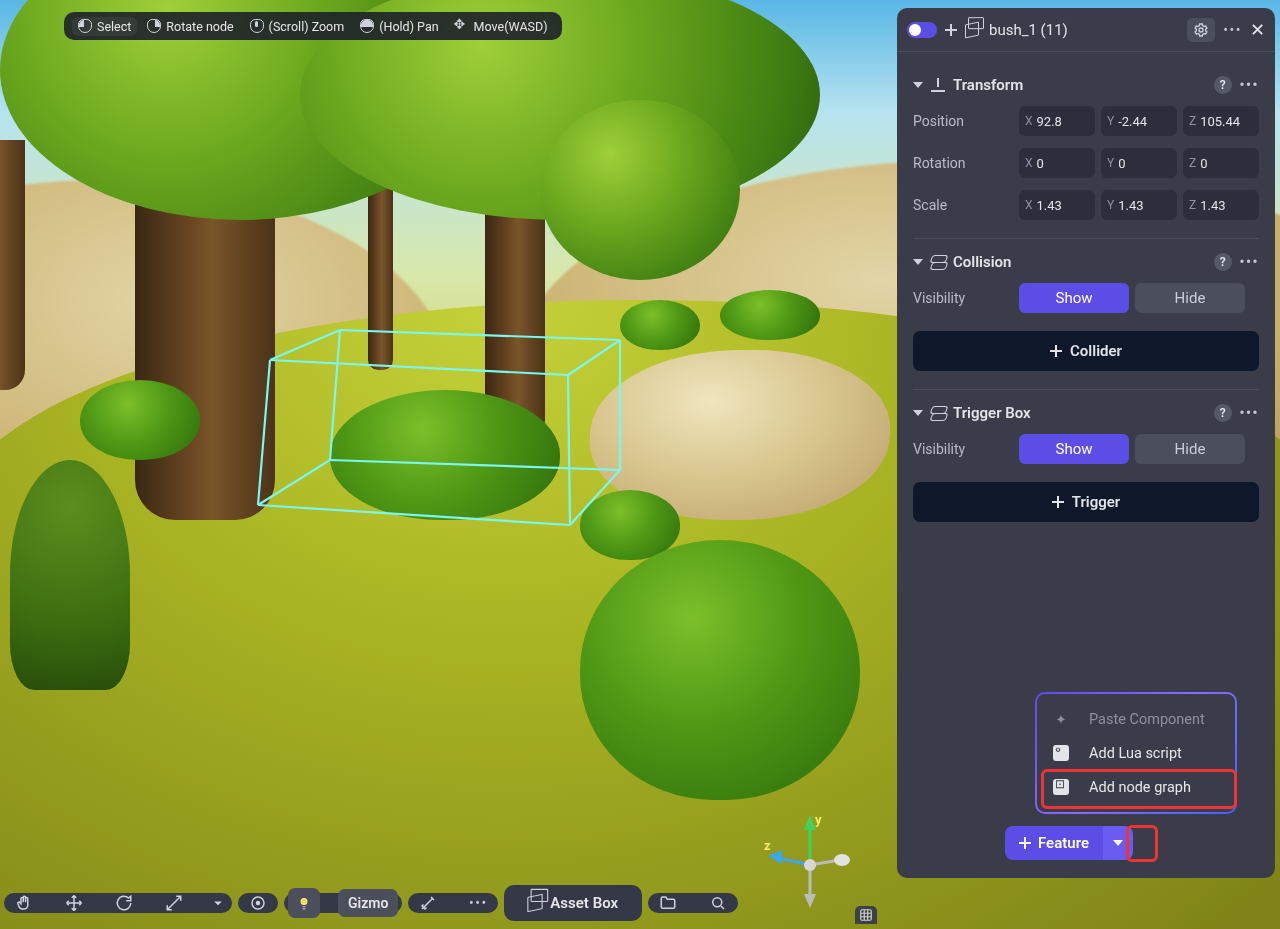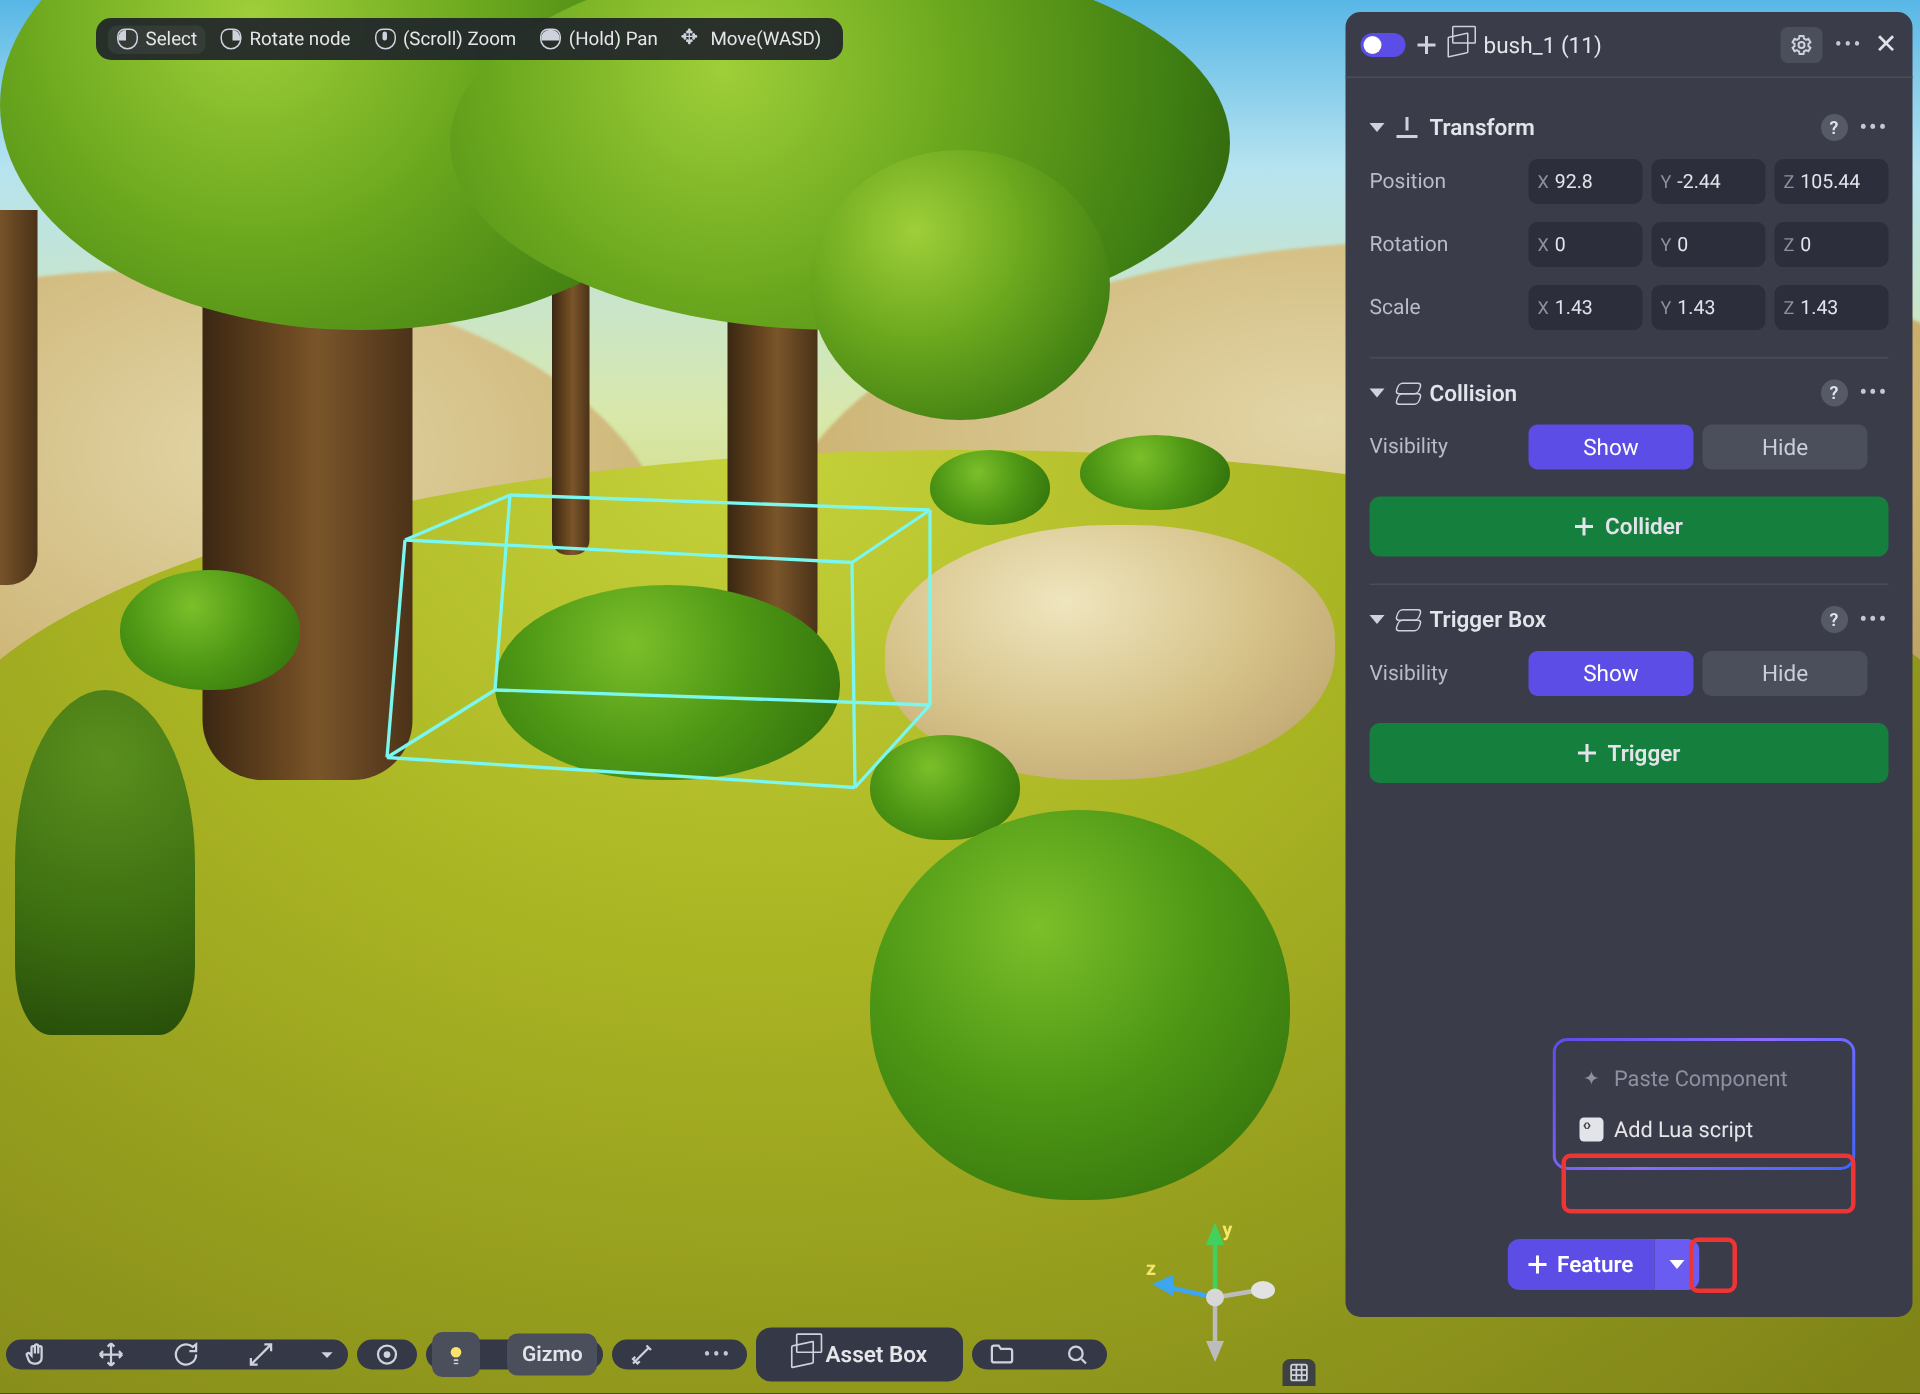--- a/index.html
+++ b/index.html
@@ -94,33 +94,33 @@
   .help-ic{width:18px;height:18px;border-radius:50%;background:#565a68;color:#e3e4ea;font-size:12px;display:flex;align-items:center;justify-content:center;}
   .row{display:flex;align-items:center;margin-top:12px;gap:6px;}
   .row .lbl{width:100px;font-size:14px;color:#b9bcc8;}
   .xyz{display:flex;gap:6px;flex:1;}
   .fld{flex:1;min-width:0;height:30px;background:#2c2f3b;border-radius:6px;display:flex;align-items:center;padding:0 6px;gap:4px;font-size:13px;}
   .fld .ax{color:#8d90a0;font-size:12px;}
   .seg{display:flex;width:226px;gap:6px;}
   .seg .sbtn{flex:1;height:30px;border-radius:6px;display:flex;align-items:center;justify-content:center;font-size:15px;}
   .sbtn.active{background:#5b4de6;color:#fff;}
   .sbtn.inactive{background:#4b4e5b;color:#cbced8;}
-  .big-btn{height:40px;background:#15803d;border-radius:7px;display:flex;align-items:center;justify-content:center;gap:8px;font-size:15px;font-weight:600;margin-top:18px;}
+  .big-btn{height:40px;background:#0f172a;border-radius:7px;display:flex;align-items:center;justify-content:center;gap:8px;font-size:15px;font-weight:600;margin-top:18px;}
   .big-btn .pl{width:12px;height:12px;position:relative;}
   .big-btn .pl::before,.big-btn .pl::after{content:"";position:absolute;background:#e3e4ea;}
   .big-btn .pl::before{left:5px;top:0;width:2px;height:12px;}
   .big-btn .pl::after{left:0;top:5px;width:12px;height:2px;}
   .divider{height:1px;background:#4a4d59;margin-top:18px;}
 
   
   .popup{position:absolute;left:1035px;top:692px;width:202px;border-radius:10px;padding:8px;
     background:#3a3d49;border:2px solid transparent;
     background-image:linear-gradient(#3a3d49,#3a3d49),linear-gradient(135deg,#5b4de6,#8a6bff 50%,#3d66ff);
     background-origin:border-box;background-clip:padding-box,border-box;}
-  .popup .mi{display:flex;align-items:center;gap:7px;height:34px;padding:0 8px;border-radius:6px;font-size:14.5px;}
+  .popup .mi{display:flex;align-items:center;gap:20px;height:34px;padding:0 8px;border-radius:6px;font-size:14.5px;}
   .popup .mi.disabled{color:#8d90a0;}
   .popup .mi .mic{width:16px;height:16px;display:flex;align-items:center;justify-content:center;}
   .wand-ic::before{content:"✦";color:#8d90a0;font-size:13px;}
   .lua-ic{width:16px;height:14px;border-radius:3px;background:#e3e4ea;position:relative;}
   .lua-ic::after{content:"‹›";position:absolute;left:2px;top:-2px;font-size:11px;color:#3a3d49;font-weight:700;letter-spacing:-1px;}
   .graph-ic{width:16px;height:14px;border-radius:3px;background:#e3e4ea;position:relative;}
   .graph-ic::after{content:"⊡";position:absolute;left:2px;top:-2px;font-size:12px;color:#3a3d49;}
   .redbox{position:absolute;border:3px solid #ef3434;border-radius:6px;pointer-events:none;}
   .rb1{left:1041px;top:769px;width:196px;height:40px;}
   .rb2{left:1126px;top:825px;width:32px;height:37px;}
@@ -348,20 +348,24 @@
 
 <div class="popup">
   <div class="mi disabled">
       <span class="mic wand-ic"></span>
       <span>Paste Component</span>
     </div>
   <div class="mi">
       <span class="mic lua-ic"></span>
       <span>Add Lua script</span>
     </div>
+  <div class="mi">
+      <span class="mic graph-ic"></span>
+      <span>Add node graph</span>
+    </div>
 </div>
 <div class="redbox rb1"></div>
 
 <div class="feature-row">
   <div class="feature-btn">
       <span class="pl"></span>
       <span>Feature</span>
     </div>
   <div class="feature-dd">
       <span class="cv"></span>

